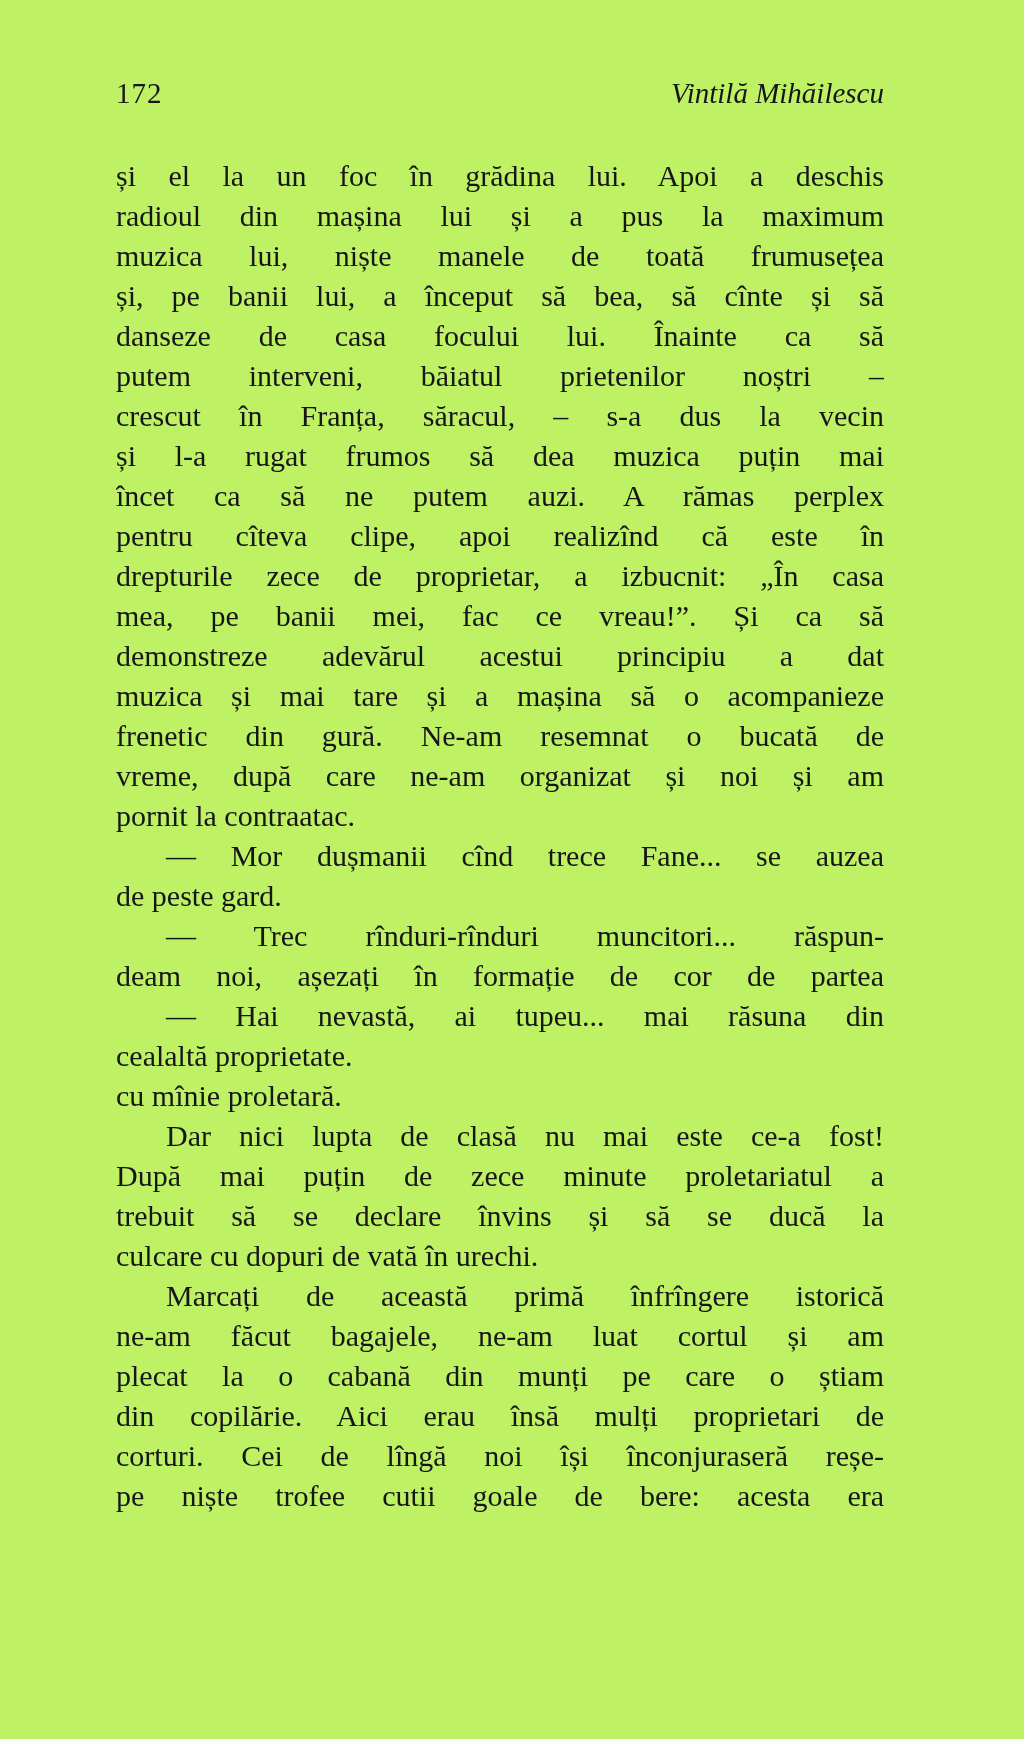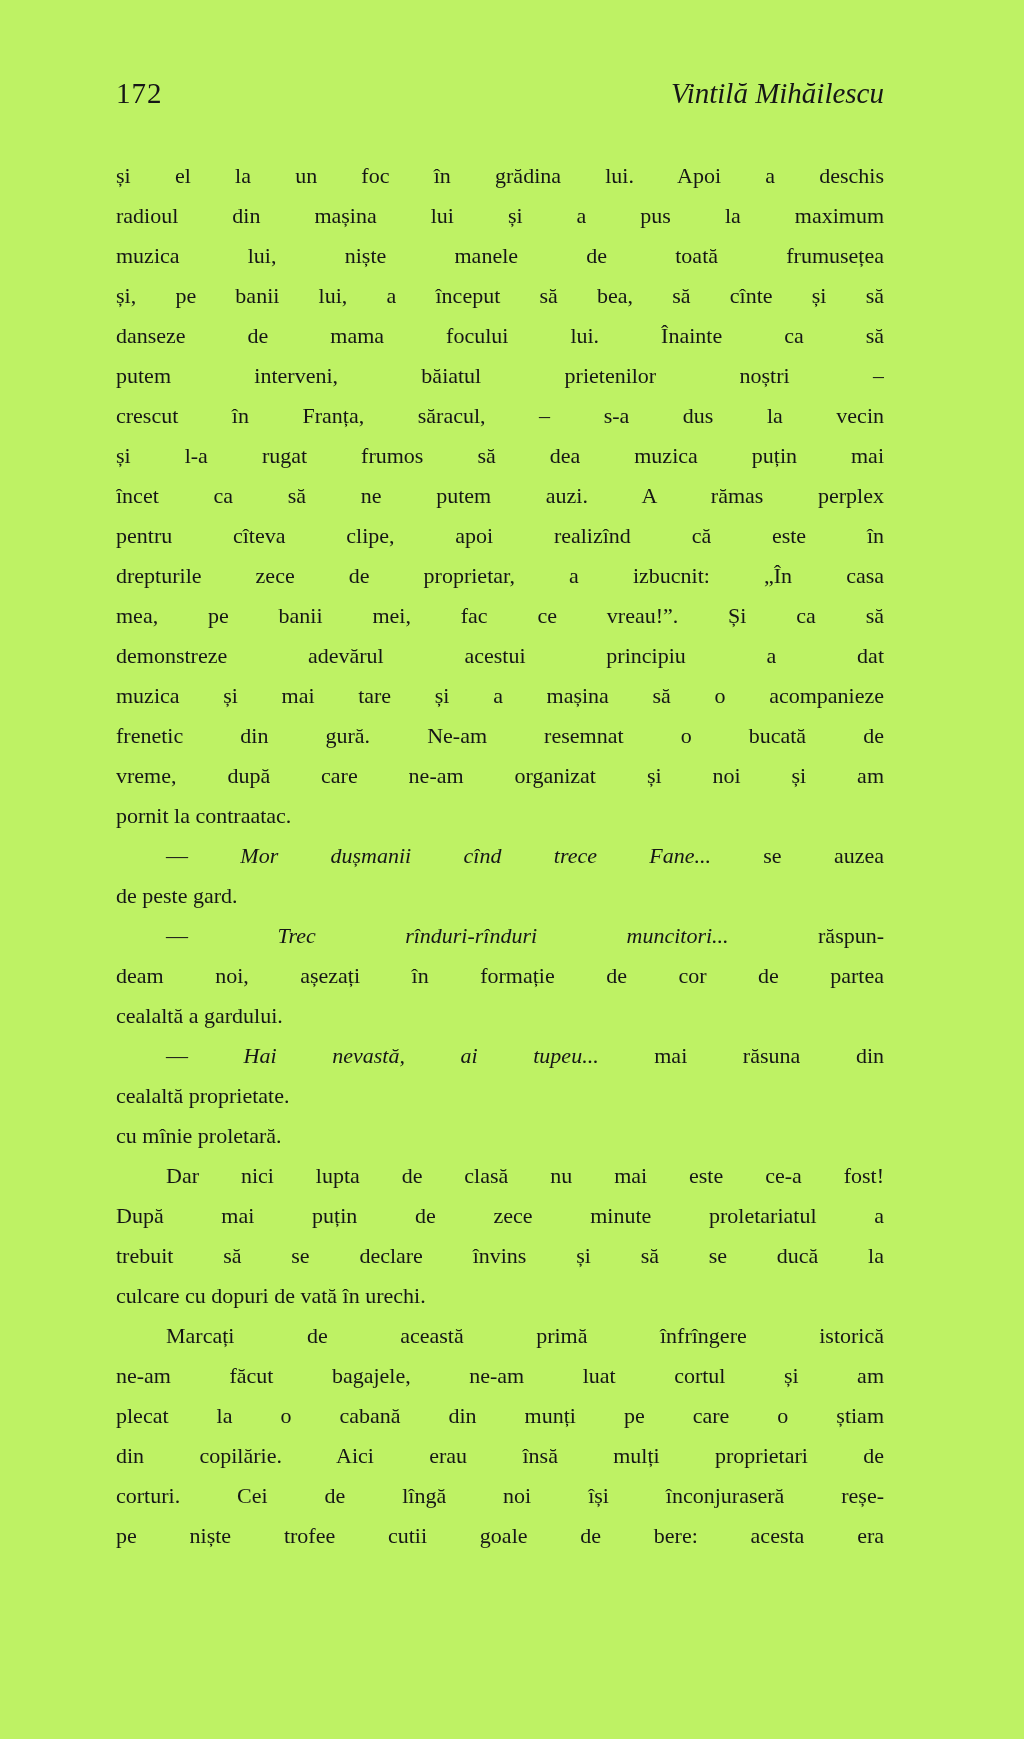--- a/index.html
+++ b/index.html
@@ -21,71 +21,70 @@
     display: flex;
     justify-content: space-between;
     align-items: baseline;
     font-size: 29px; line-height: 34px;
   }
   .page-number { font-style: normal; letter-spacing: 1px; }
   .running-head { font-style: italic; }
   .page-body {
     position: absolute;
     left: 116px; top: 156px; width: 768px;
-    font-size: 22px; line-height: 40px;
+    font-size: 30px; line-height: 40px;
   }
   .line {
     height: 40px;
     overflow: hidden;
     white-space: normal;
   }
   .line.j {
     text-align: justify;
     text-align-last: justify;
   }
   .line.j::after {
     content: "";
     display: inline-block;
     width: 100%;
     height: 0;
   }
   .line.ind { text-indent: 50px; }
-  .it { font-style: italic; }
+  .it { }
 </style>
 </head>
 <body>
 
 <div class="page">
   <div class="page-header">
     <span class="page-number">172</span>
     <span class="running-head">Vintilă Mihăilescu</span>
   </div>
   <div class="page-body">
       <div class="line j"><span>și el la un foc în grădina lui. Apoi a deschis</span></div>
       <div class="line j"><span>radioul din mașina lui și a pus la maximum</span></div>
       <div class="line j"><span>muzica lui, niște manele de toată frumusețea</span></div>
       <div class="line j"><span>și, pe banii lui, a început să bea, să cînte și să</span></div>
-      <div class="line j"><span>danseze de mama focului lui. Înainte ca să</span></div>
+      <div class="line j"><span>danseze de casa focului lui. Înainte ca să</span></div>
       <div class="line j"><span>putem interveni, băiatul prietenilor noștri –</span></div>
       <div class="line j"><span>crescut în Franța, săracul, – s-a dus la vecin</span></div>
       <div class="line j"><span>și l-a rugat frumos să dea muzica puțin mai</span></div>
       <div class="line j"><span>încet ca să ne putem auzi. A rămas perplex</span></div>
       <div class="line j"><span>pentru cîteva clipe, apoi realizînd că este în</span></div>
       <div class="line j"><span>drepturile zece de proprietar, a izbucnit: „În casa</span></div>
       <div class="line j"><span>mea, pe banii mei, fac ce vreau!”. Și ca să</span></div>
       <div class="line j"><span>demonstreze adevărul acestui principiu a dat</span></div>
       <div class="line j"><span>muzica și mai tare și a mașina să o acompanieze</span></div>
       <div class="line j"><span>frenetic din gură. Ne-am resemnat o bucată de</span></div>
       <div class="line j"><span>vreme, după care ne-am organizat și noi și am</span></div>
       <div class="line"><span>pornit la contraatac.</span></div>
       <div class="line j ind"><span>— </span><span class="it">Mor dușmanii cînd trece Fane...</span><span> se auzea</span></div>
       <div class="line"><span>de peste gard.</span></div>
       <div class="line j ind"><span>— </span><span class="it">Trec rînduri-rînduri muncitori...</span><span> răspun-</span></div>
       <div class="line j"><span>deam noi, așezați în formație de cor de partea</span></div>
-      <div class="line"><span>cealaltă a gardului.</span></div>
       <div class="line j ind"><span>— </span><span class="it">Hai nevastă, ai tupeu...</span><span> mai răsuna din</span></div>
       <div class="line"><span>cealaltă proprietate.</span></div>
       <div class="line"><span>cu mînie proletară.</span></div>
       <div class="line j ind"><span>Dar nici lupta de clasă nu mai este ce-a fost!</span></div>
       <div class="line j"><span>După mai puțin de zece minute proletariatul a</span></div>
       <div class="line j"><span>trebuit să se declare învins și să se ducă la</span></div>
       <div class="line"><span>culcare cu dopuri de vată în urechi.</span></div>
       <div class="line j ind"><span>Marcați de această primă înfrîngere istorică</span></div>
       <div class="line j"><span>ne-am făcut bagajele, ne-am luat cortul și am</span></div>
       <div class="line j"><span>plecat la o cabană din munți pe care o știam</span></div>

